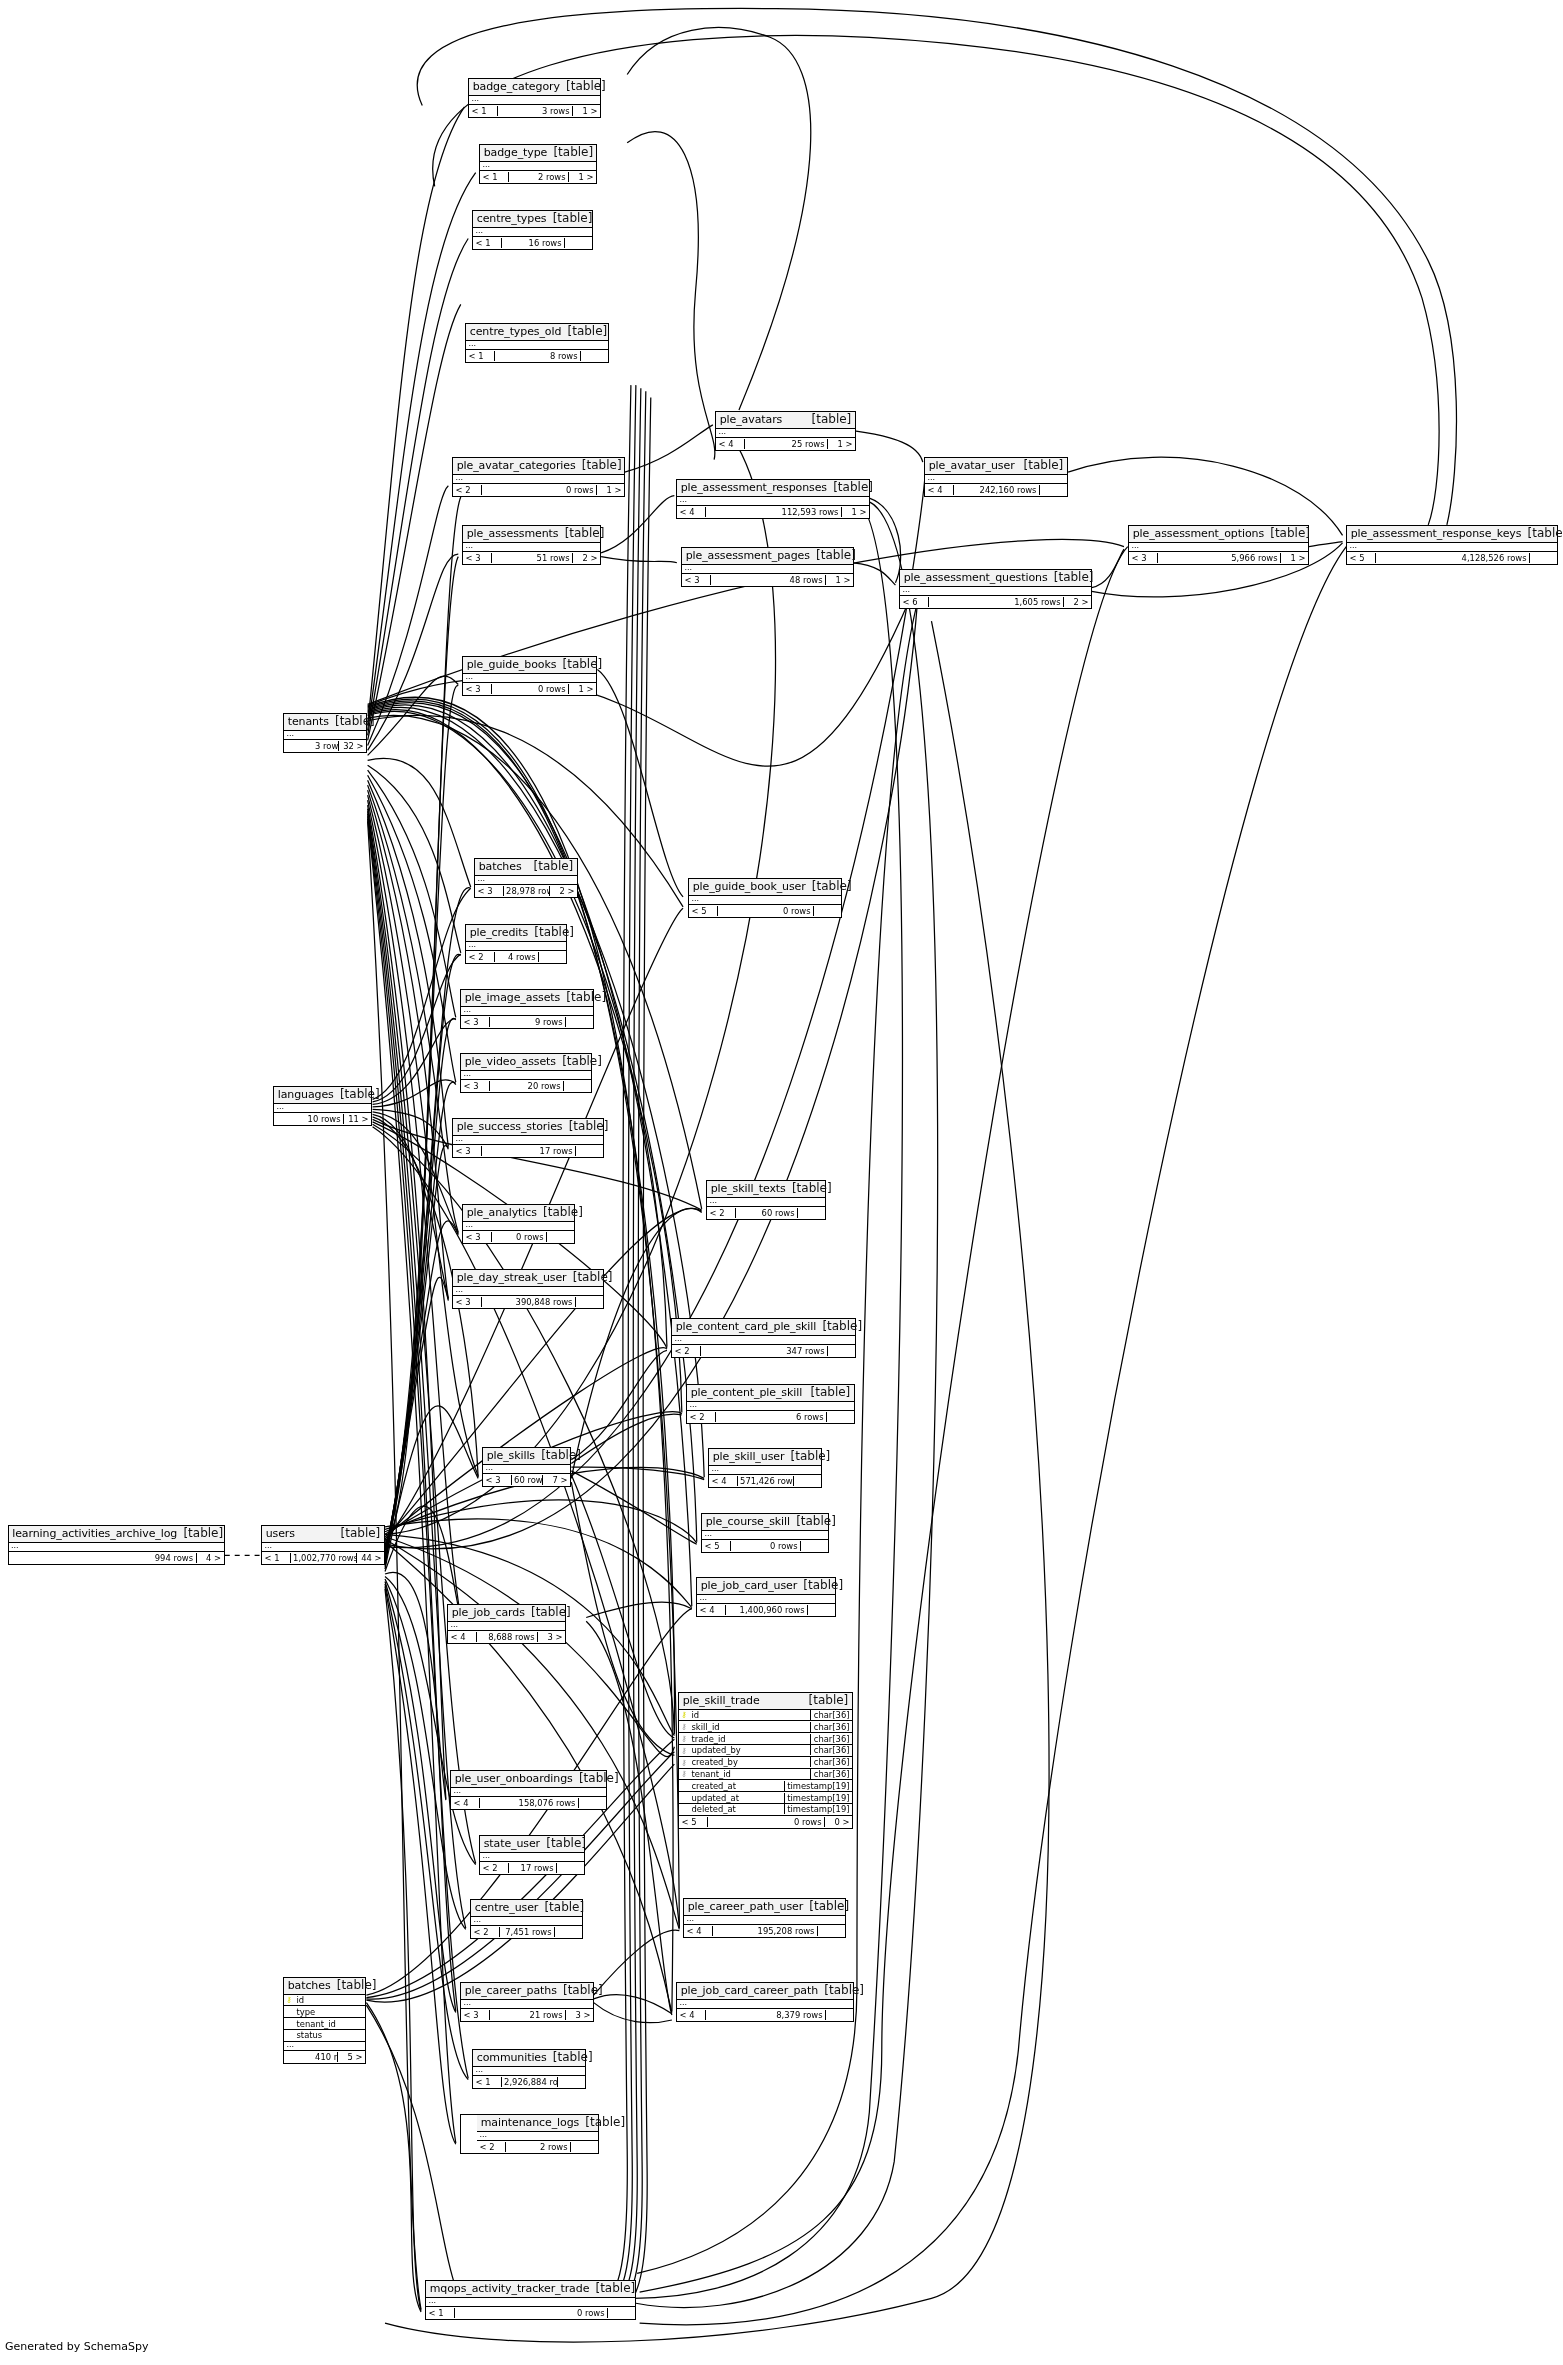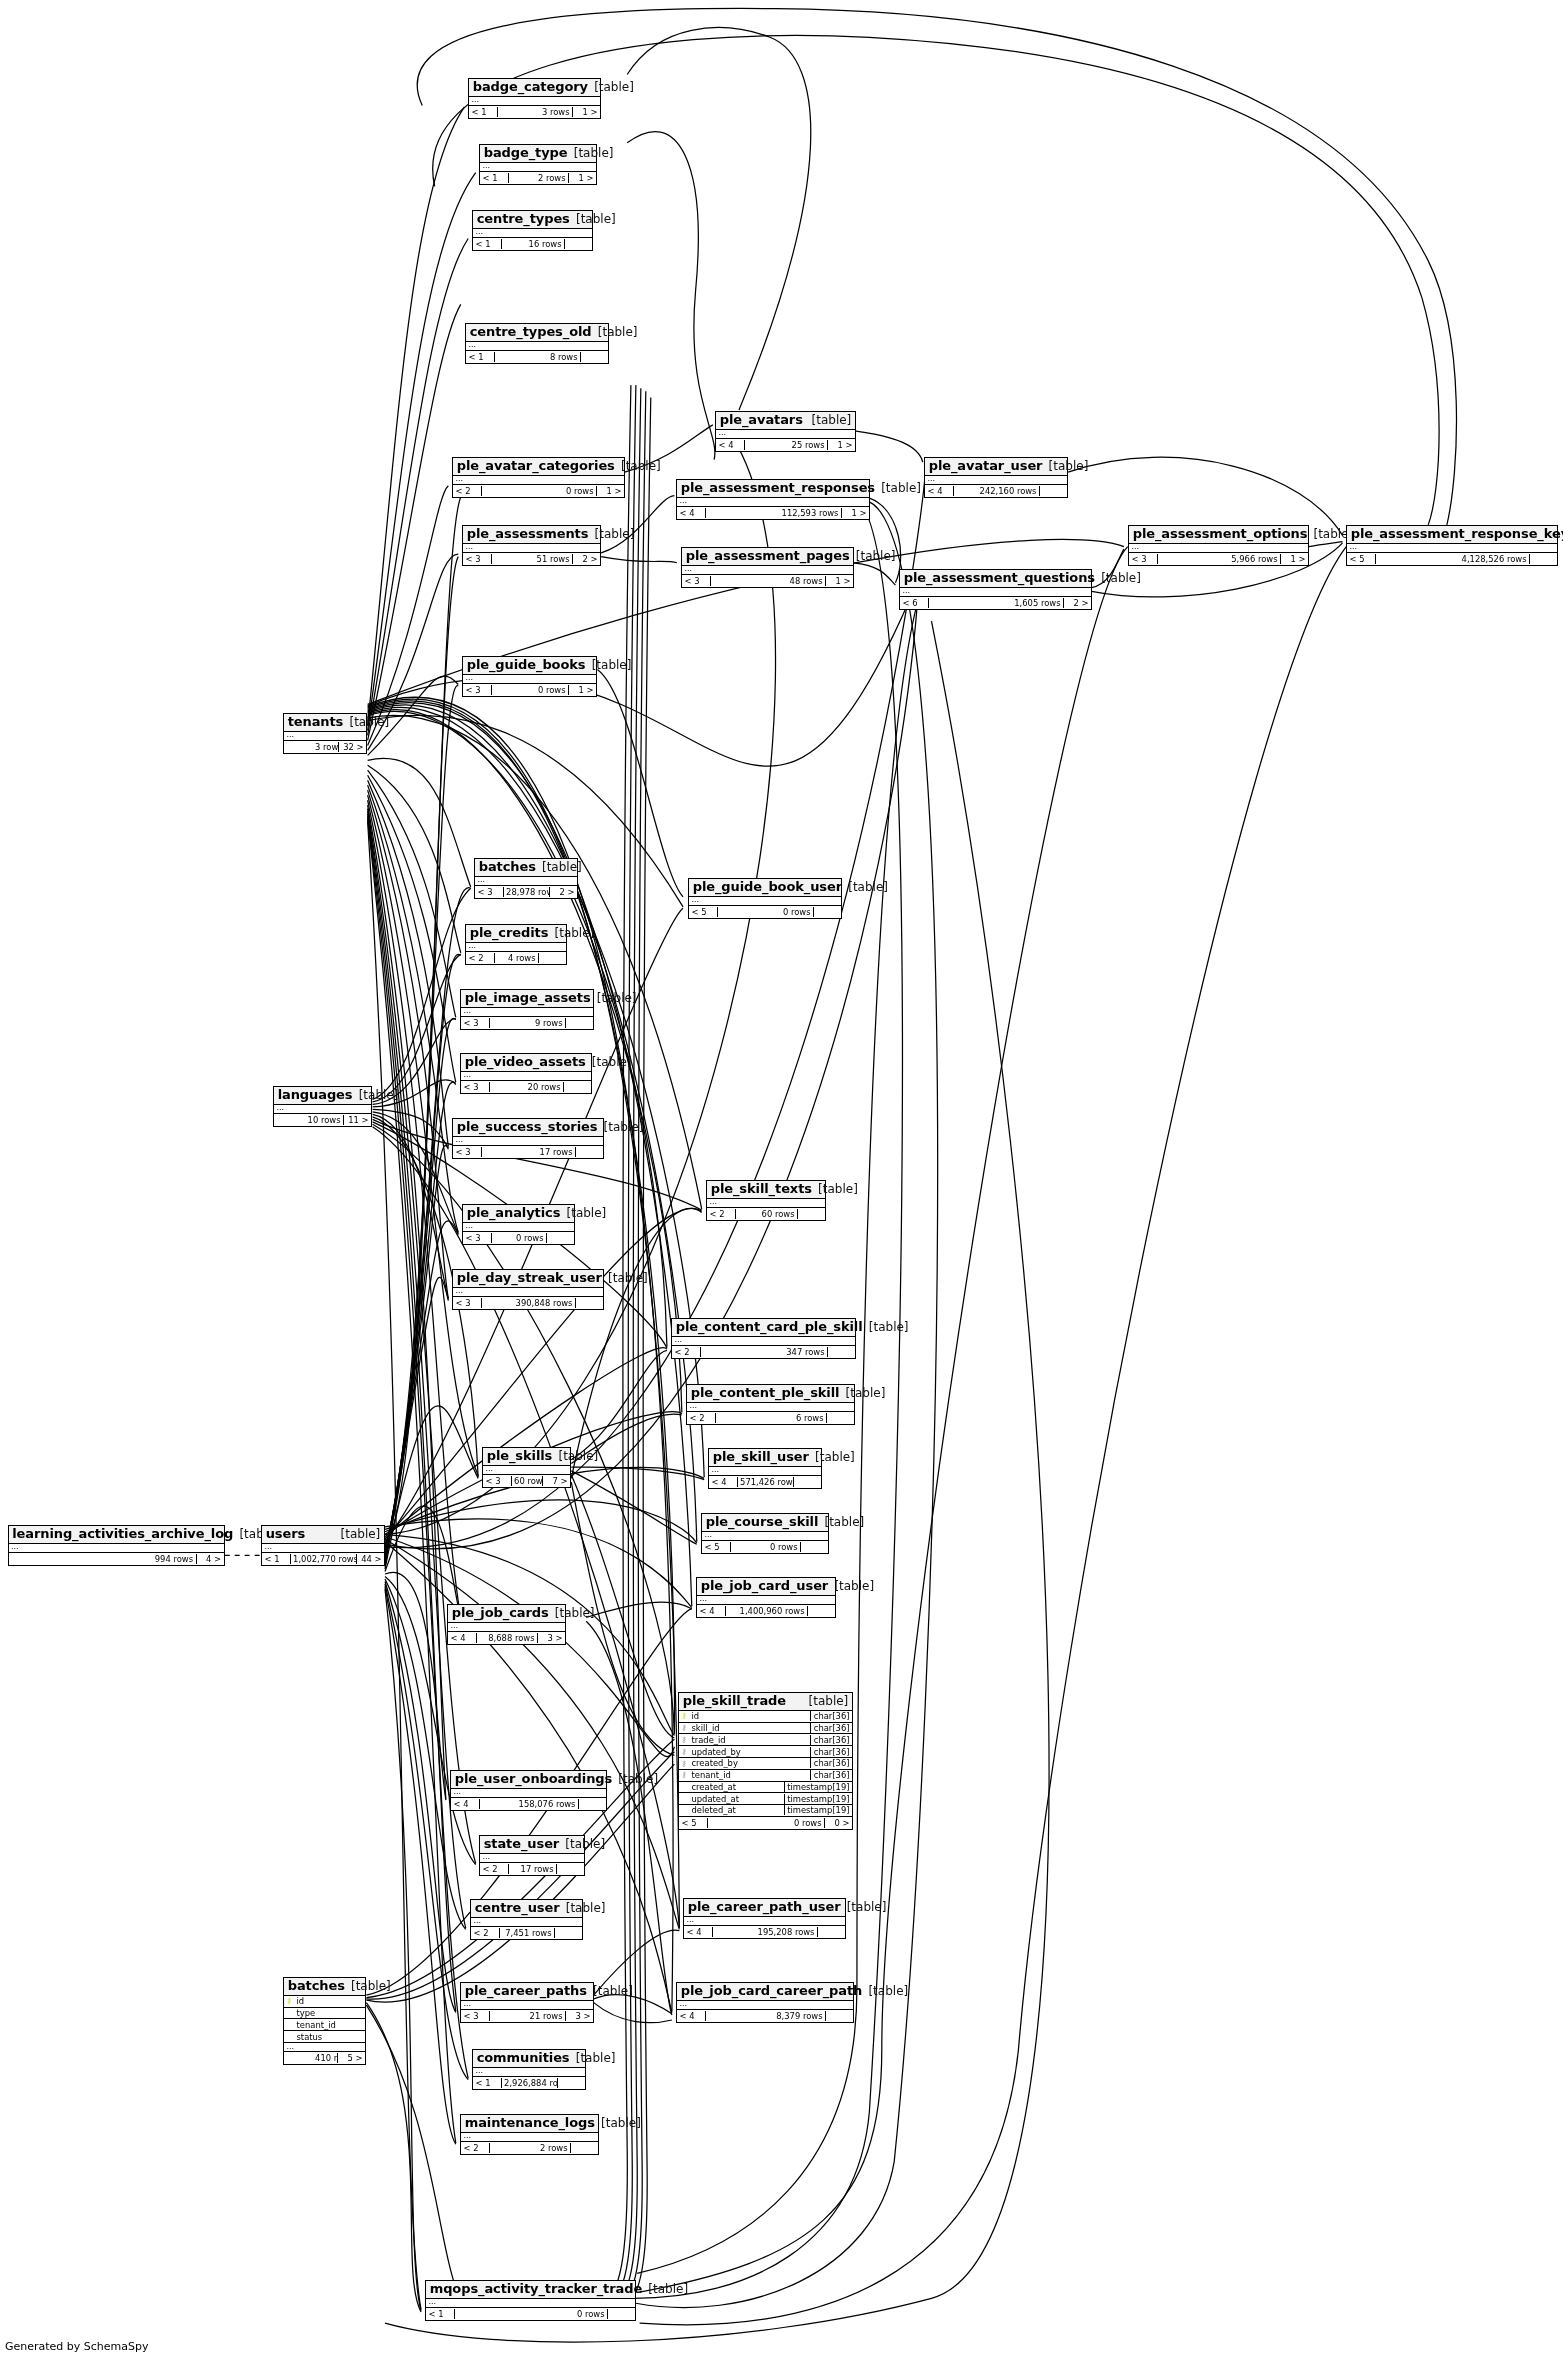--- a/index.html
+++ b/index.html
@@ -35,22 +35,22 @@
     display:flex;
     align-items:center;
     justify-content:space-between;
     background:#f3f3f3;
     border-bottom:1.2px solid #000;
     padding:1.2px 3.7px 1.9px 3.7px;
     white-space:nowrap;
     line-height:1.05;
   }
   .n-name{
-    font-weight:bold;
-    font-size:13px;
+    font-weight:normal;
+    font-size:11px;
     letter-spacing:-0.1px;
   }
   .n-tag{
     font-size:12px;
     font-weight:normal;
     padding-left:6.2px;
     color:#111;
   }
   .n-ellipsis{
     border-bottom:0.6px solid #000;
@@ -841,21 +841,21 @@
           <span class="n-name">communities</span>
           <span class="n-tag">[table]</span>
         </div>
         <div class="n-ellipsis">...</div>
         <div class="n-foot">
           <div class="f-left" style="width: 28.6px;">&lt; 1</div>
           <div class="f-mid">2,926,884 rows</div>
           <div class="f-right" style="width: 27px;"></div>
         </div>
       </div>
-      <div class="node" style="left: 460px; top: 2114px; width: 139px;">
+      <div class="node" style="left: 460px; top: 2114px; width: 139px; padding-left: 16px;">
         <div class="n-title">
           <span class="n-name">maintenance_logs</span>
           <span class="n-tag">[table]</span>
         </div>
         <div class="n-ellipsis">...</div>
         <div class="n-foot">
           <div class="f-left" style="width: 28.6px;">&lt; 2</div>
           <div class="f-mid">2 rows</div>
           <div class="f-right" style="width: 27px;"></div>
         </div>

